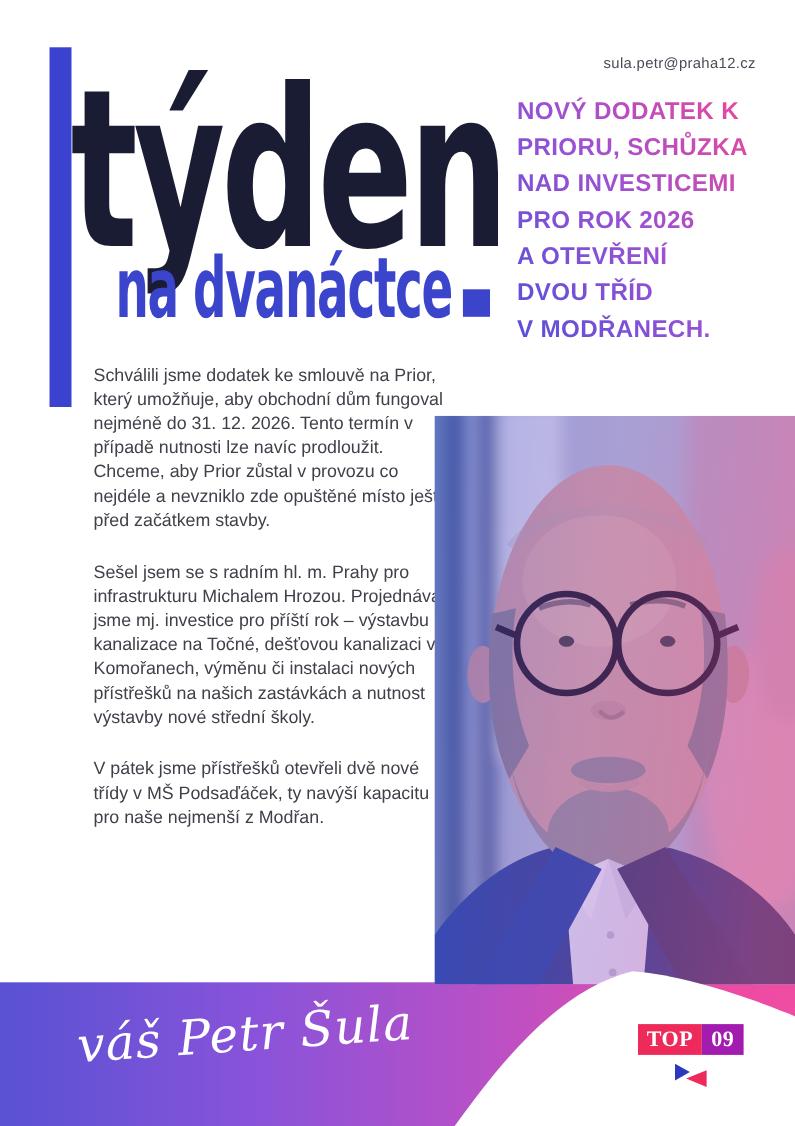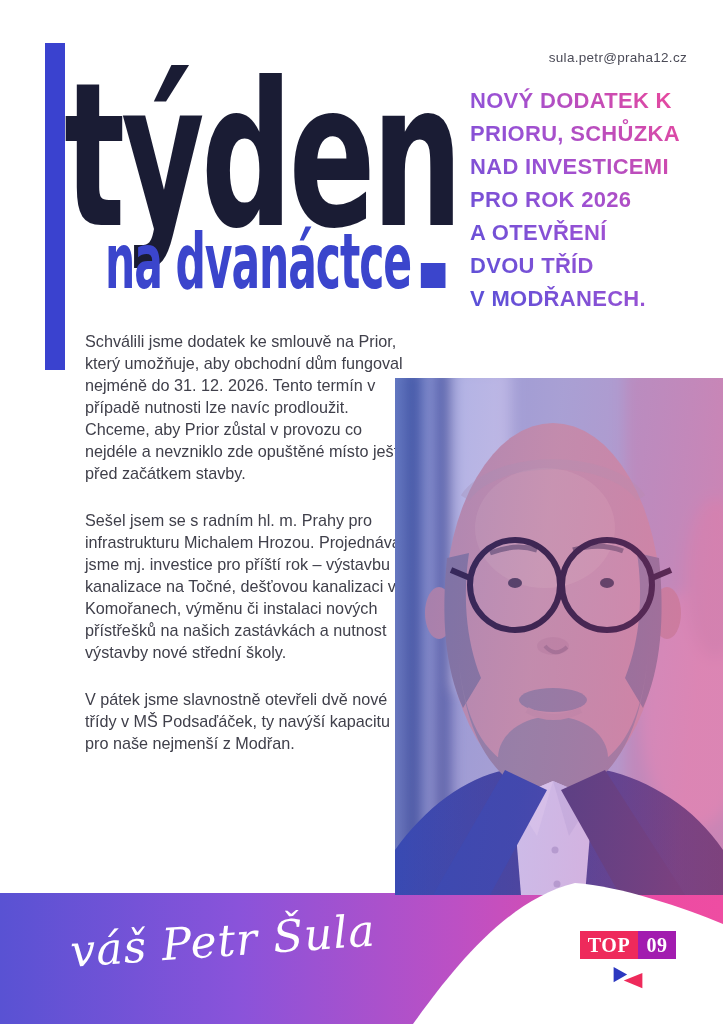--- a/index.html
+++ b/index.html
@@ -114,21 +114,21 @@
 PRIORU, SCHŮZKA
 NAD INVESTICEMI
 PRO ROK 2026
 A OTEVŘENÍ
 DVOU TŘÍD
 V MODŘANECH.</div>
 
   <div class="article">
       <p>Schválili jsme dodatek ke smlouvě na Prior, který umožňuje, aby obchodní dům fungoval nejméně do 31. 12. 2026. Tento termín v případě nutnosti lze navíc prodloužit. Chceme, aby Prior zůstal v provozu co nejdéle a nevzniklo zde opuštěné místo ještě před začátkem stavby.</p>
       <p>Sešel jsem se s radním hl. m. Prahy pro infrastrukturu Michalem Hrozou. Projednávali jsme mj. investice pro příští rok – výstavbu kanalizace na Točné, dešťovou kanalizaci v Komořanech, výměnu či instalaci nových přístřešků na našich zastávkách a nutnost výstavby nové střední školy.</p>
-      <p>V pátek jsme slavnostně otevřeli dvě nové třídy v MŠ Podsaďáček, ty navýší kapacitu pro naše nejmenší z Modřan.</p>
+      <p>V pátek jsme přístřešků otevřeli dvě nové třídy v MŠ Podsaďáček, ty navýší kapacitu pro naše nejmenší z Modřan.</p>
     </div>
 
   <div class="photo">
     <svg width="328" height="517" viewBox="0 0 328 517" xmlns="http://www.w3.org/2000/svg">
       <defs>
         <filter id="bgblur" x="-20%" y="-20%" width="140%" height="140%">
             <feGaussianBlur stdDeviation="7"></feGaussianBlur>
           </filter>
         <linearGradient id="suitGrad" x1="0" y1="0" x2="1" y2="0">
           <stop offset="0" stop-color="#2b49a9"></stop>

